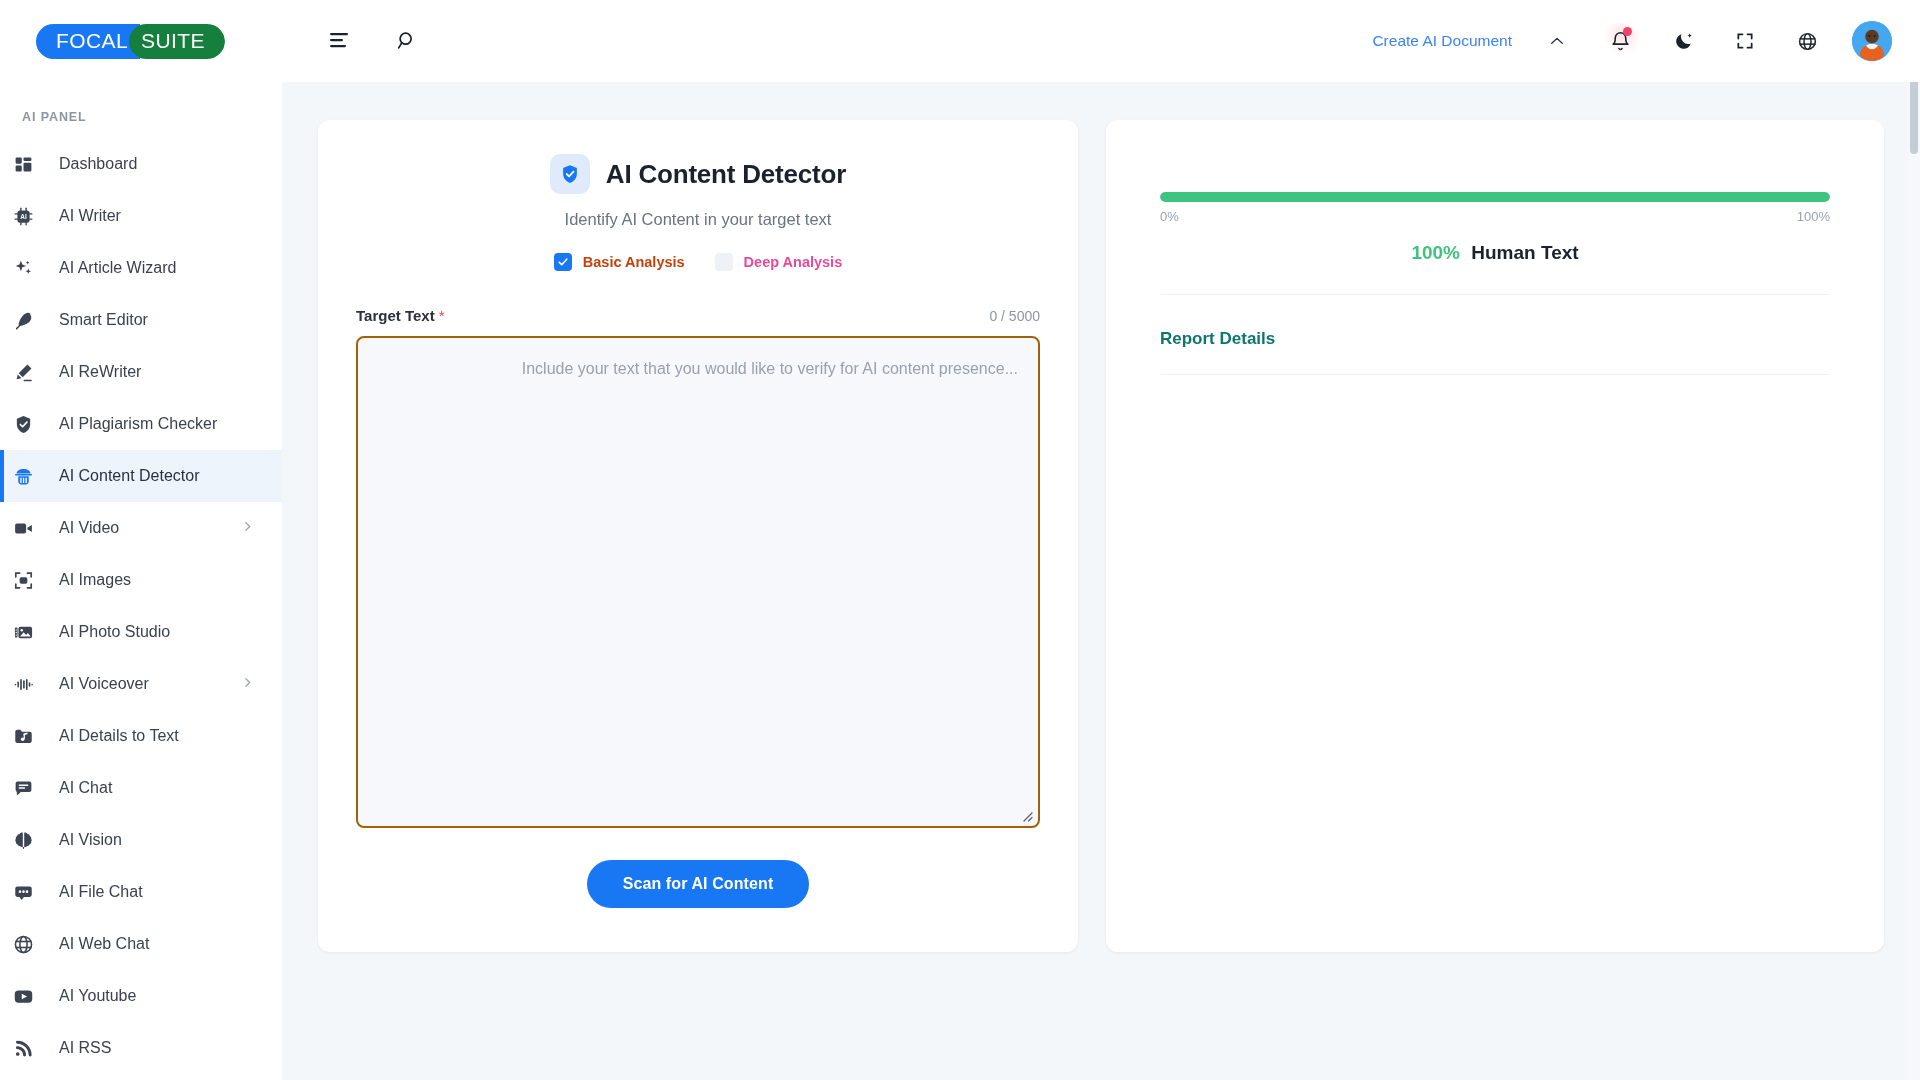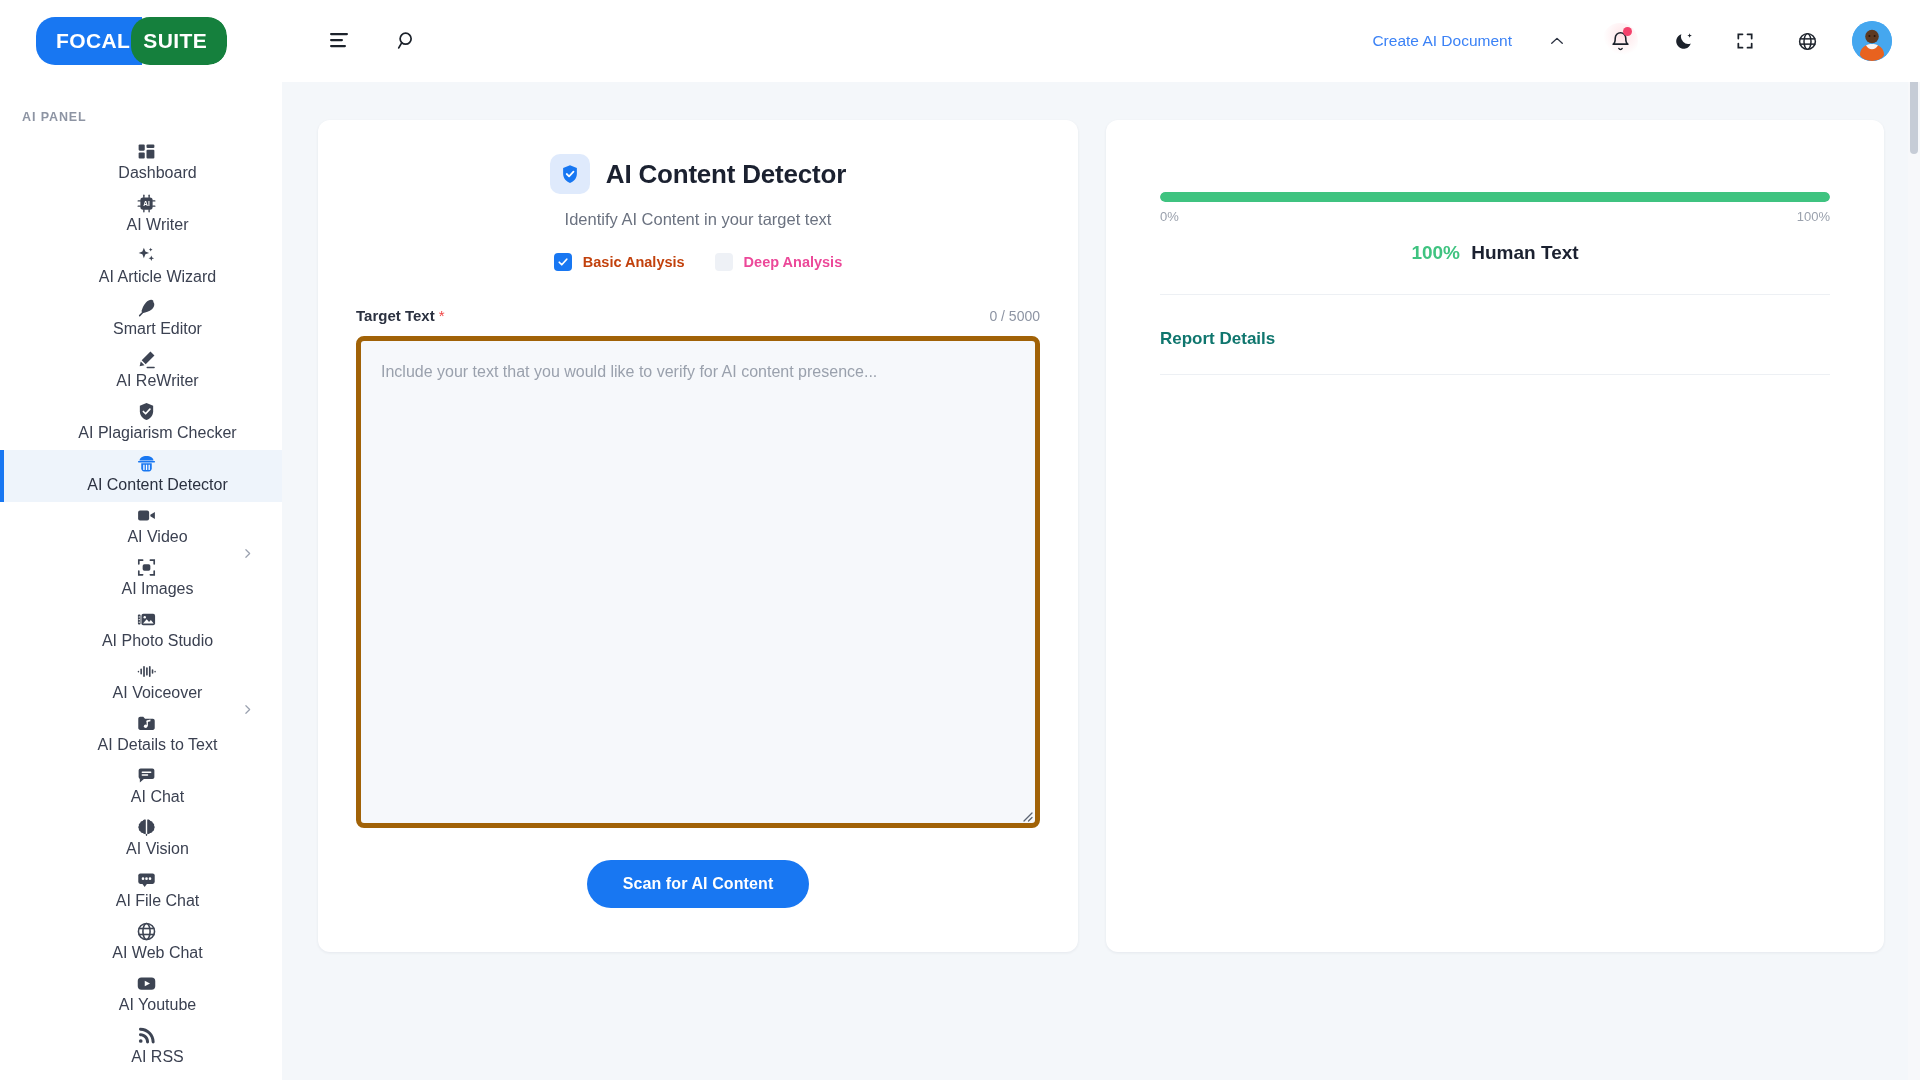--- a/index.html
+++ b/index.html
@@ -11,22 +11,22 @@
   }
   .app { display: flex; flex-direction: column; width: 1920px; height: 1080px; }
 
   
   .header {
     height: 82px; background: #ffffff; display: flex; align-items: center;
     flex: 0 0 82px; position: relative; z-index: 20;
   }
   .logo-wrap { width: 282px; display: flex; align-items: center; padding-left: 36px; }
   .logo {
-    display: flex; align-items: stretch; height: 48px; border-radius: 19px;
-    overflow: hidden; font-weight: 700; font-size: 21px; letter-spacing: .4px;
+    display: flex; align-items: stretch; height: 35px; border-radius: 19px;
+    overflow: hidden; font-weight: 400; font-size: 21px; letter-spacing: .4px;
   }
   .logo-a { background: #1877f2; color: #fff; display: flex; align-items: center;
             padding: 0 12px 0 20px; }
   .logo-b { background: #15803d; color: #fff; display: flex; align-items: center;
             padding: 0 20px 0 12px; margin-left: -11px; border-radius: 19px; }
   .hdr-icons-left { display: flex; align-items: center; gap: 34px; margin-left: 40px; }
   .icon-btn { width: 34px; height: 34px; display: flex; align-items: center;
               justify-content: center; color: #1c222b; cursor: pointer; }
   .hdr-right { margin-left: auto; display: flex; align-items: center;
                gap: 28px; padding-right: 28px; }
@@ -46,21 +46,21 @@
   .sidebar {
     width: 282px; flex: 0 0 282px; background: #fff; padding-top: 20px;
     overflow: hidden; position: relative;
   }
   .panel-label {
     font-size: 12.5px; letter-spacing: .9px; color: #8d94a3; font-weight: 600;
     padding: 8px 0 14px 22px;
   }
   .nav-item {
     display: flex; align-items: center; height: 52px; padding-left: 10px;
-    color: #3b4151; font-size: 16px; cursor: pointer; position: relative; flex-direction: column;
+    color: #3b4151; font-size: 16px; cursor: pointer; position: relative;
   }
   .nav-item .ni-icon { width: 26px; display: flex; align-items: center;
                        justify-content: center; color: #3d4453; flex: 0 0 26px; }
   .nav-item .ni-label { margin-left: 23px; white-space: nowrap; }
   .nav-item .ni-chev { margin-left: auto; margin-right: 28px; color: #9aa1af; }
   .nav-item.active { background: #eef4fb; }
   .nav-item.active::before {
     content:""; position:absolute; left:0; top:0; bottom:0; width:4px; background:#1877f2;
   }
   .nav-item.active .ni-icon { color: #1877f2; }
@@ -93,24 +93,25 @@
   .mode.on .mode-label { color: #c2410c; }
   .mode.off .mode-label { color: #ec4899; }
 
   .field-head { display: flex; align-items: flex-end; margin-top: 36px; justify-content: space-between; }
   .field-label { font-size: 15px; font-weight: 700; color: #2b3140; }
   .req { color: #ef4444; margin-left: 4px; font-size: 15px; }
   .counter { margin-left: auto; font-size: 14px; color: #8d94a3; }
 
   .textarea-wrap { position: relative; margin-top: 12px; flex: 1 1 auto; }
   .ta {
-    width: 100%; height: 100%; background: #f6f8fb; border: 5px solid #a16207;
+    width: 100%; height: 100%; background: #f6f8fb; border: 2px solid #a16207;
     border-radius: 8px; resize: none; padding: 22px 20px;
     font-family: "Liberation Sans", sans-serif; font-size: 16px; color: #2b3140;
     outline: none;
+    text-align: right;
   }
   .ta::placeholder { color: #9aa1ad; }
   .resize-grip { position: absolute; right: 7px; bottom: 6px; width: 14px; height: 14px;
                  pointer-events: none; }
   .btn-row { display: flex; justify-content: center; margin-top: 32px; }
   .scan-btn {
     background: #1877f2; color: #fff; border: none; border-radius: 26px;
     padding: 0 36px; height: 48px; font-size: 16px; font-weight: 700;
     font-family: "Liberation Sans", sans-serif; cursor: pointer; letter-spacing:.1px;
   }

